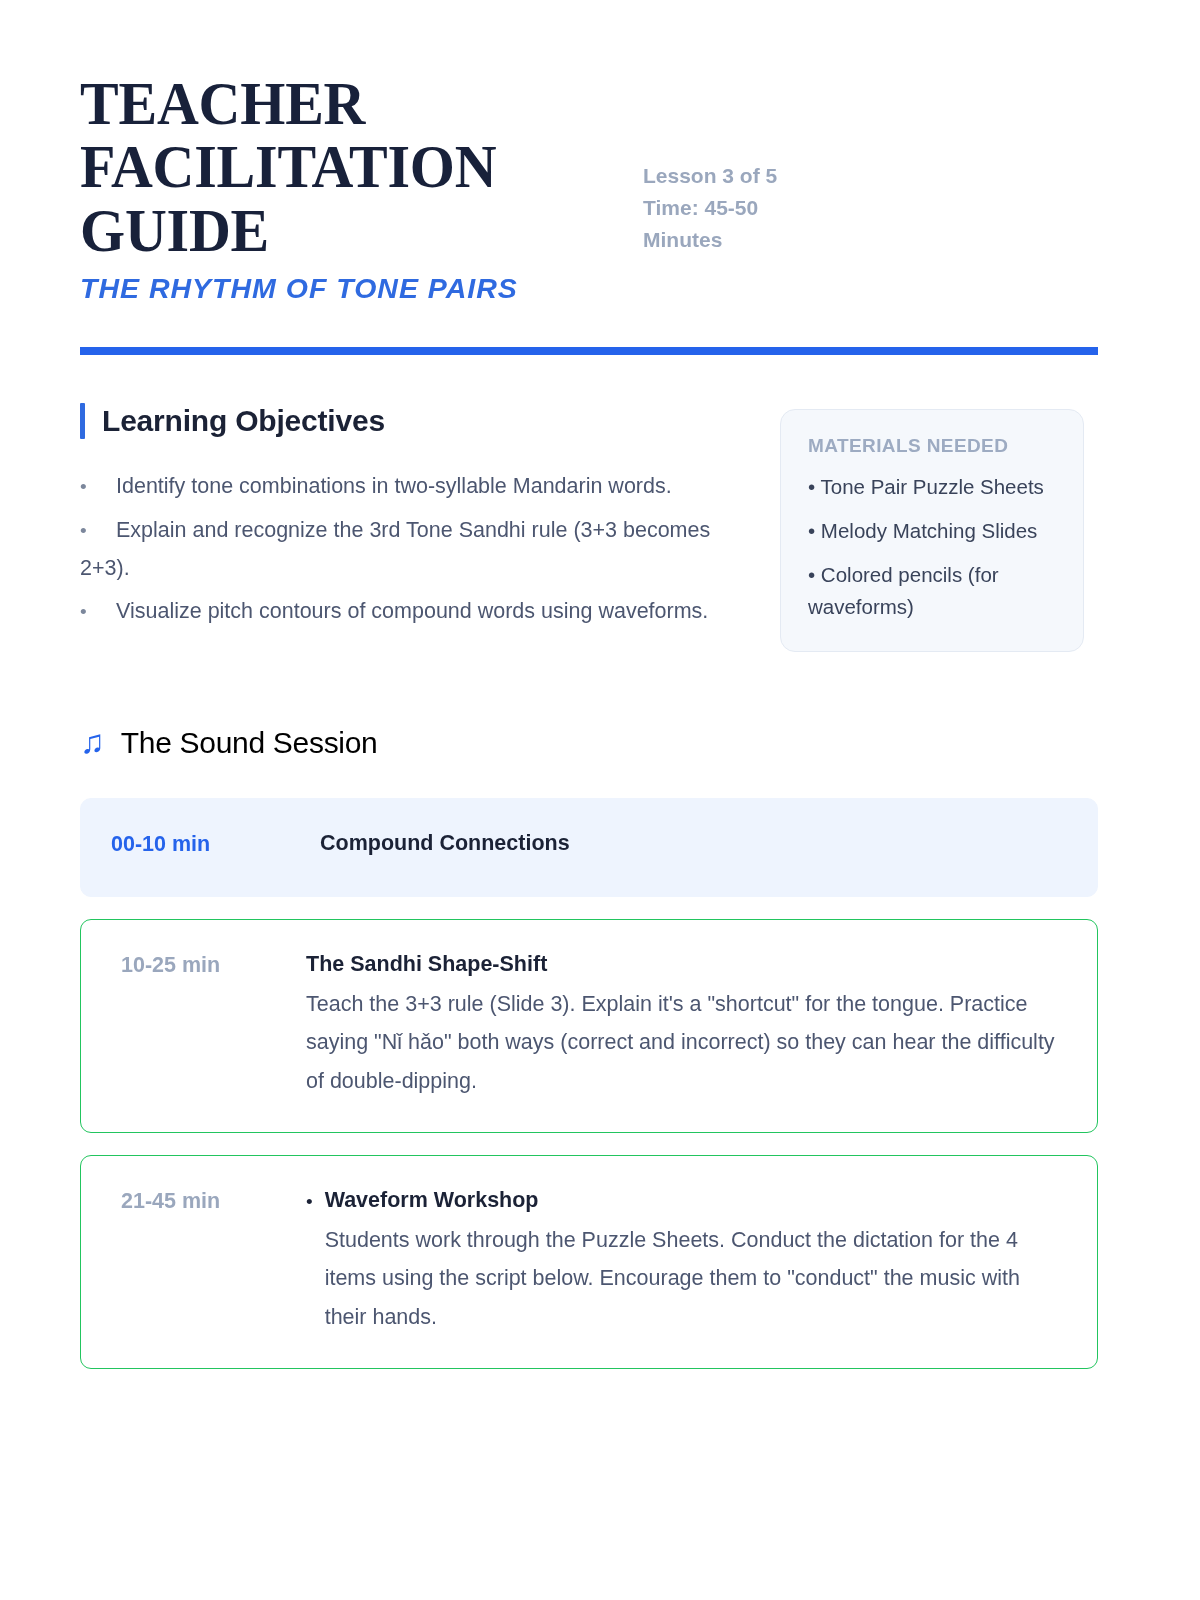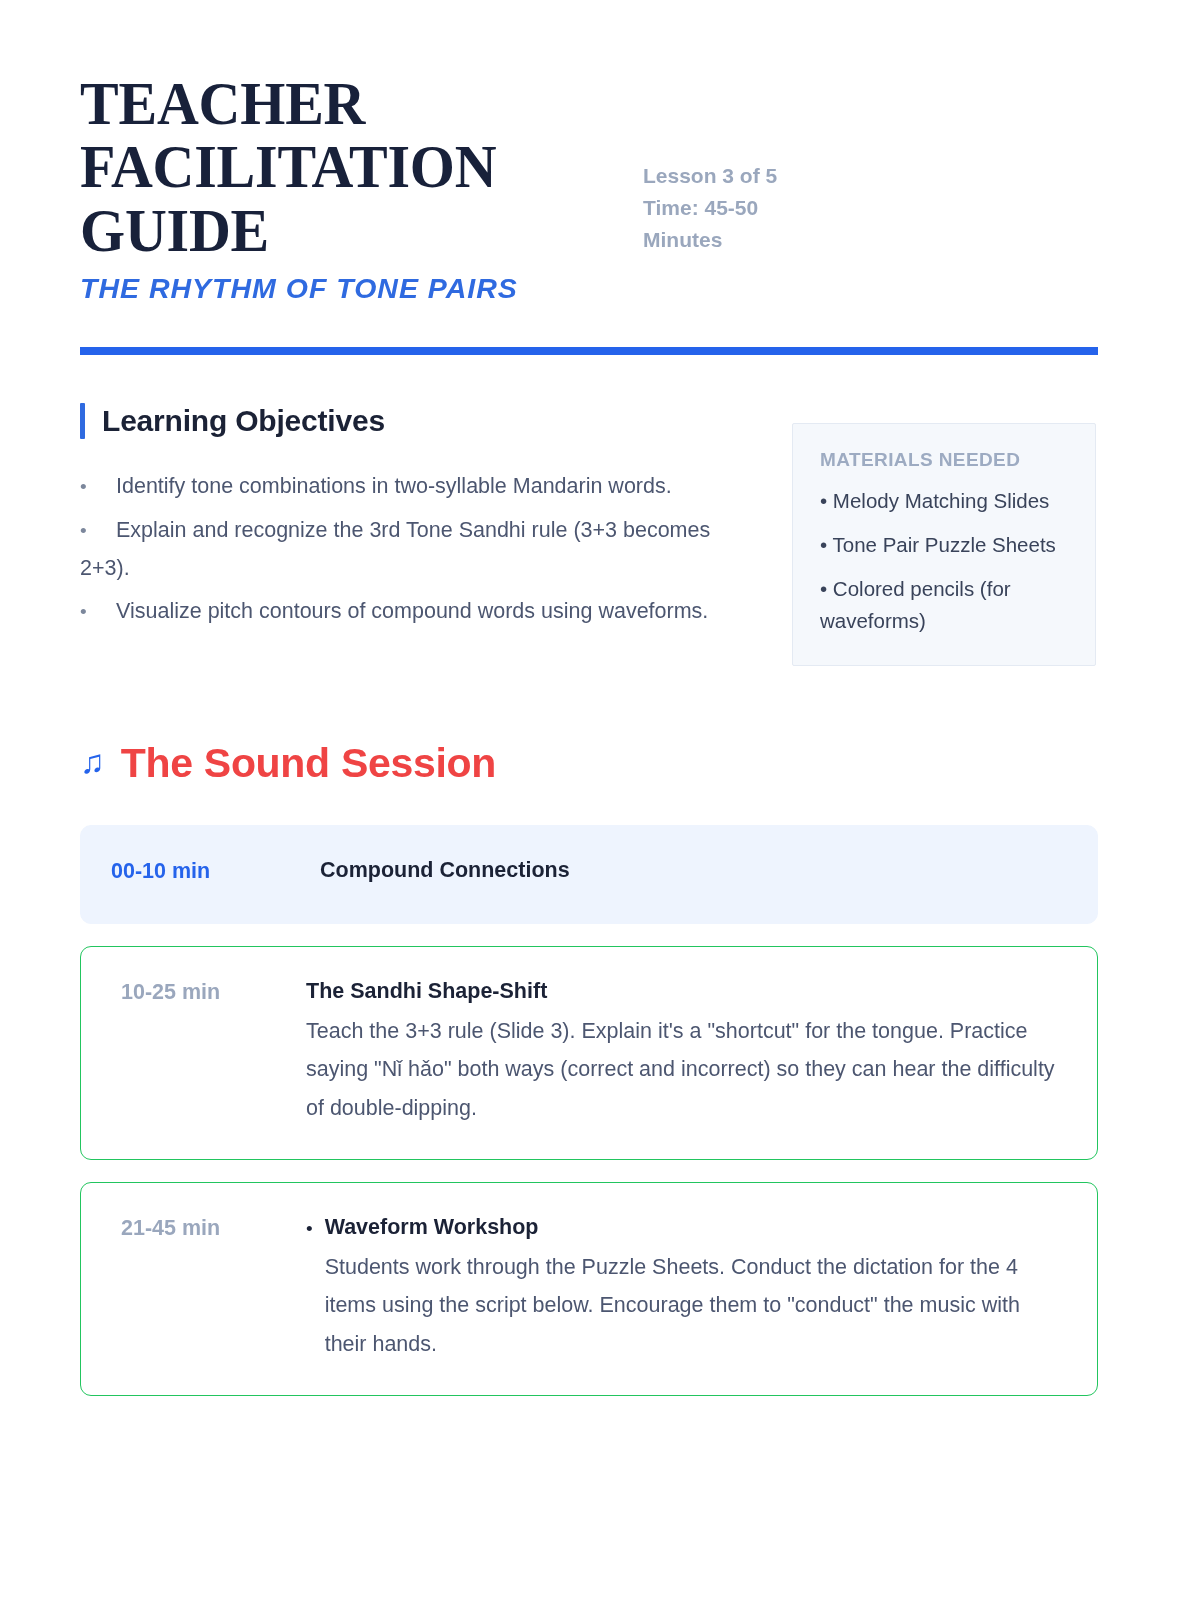--- a/index.html
+++ b/index.html
@@ -68,21 +68,21 @@
     height: 8px;
     background: #2563eb;
     margin: 42px 0 0 0;
     width: 1018px;
   }
 
   
   .two-col {
     display: flex;
     align-items: flex-start;
-    gap: 16px;
+    gap: 4px;
     margin-top: 48px;
   }
   .objectives { width: 680px; flex: 0 0 680px; }
   .obj-head {
     display: flex;
     align-items: center;
     gap: 17px;
     margin-bottom: 28px;
   }
   .accent-bar {
@@ -115,24 +115,24 @@
     color: #7c879c;
     font-size: 19px;
     display: inline-block;
     width: 36px;
   }
 
   .materials {
     flex: 0 0 304px;
     width: 304px;
     margin-left: 16px;
-    margin-top: 20px;
+    margin-top: 6px;
     background: #f5f8fc;
     border: 1px solid #e4eaf3;
-    border-radius: 2px;
+    border-radius: 15px;
     padding: 25px 22px 28px 27px;
   }
   .materials-title {
     font-size: 19px;
     font-weight: bold;
     letter-spacing: 0.4px;
     color: #9dabc2;
     margin: 0 0 14px 0;
   }
   .materials-list {
@@ -156,23 +156,23 @@
     margin: 74px 0 38px 0;
   }
   .note-icon {
     font-size: 33px;
     line-height: 1;
     color: #2563eb;
     display: inline-block;
     transform: translateY(-2px);
   }
   .section-title {
-    font-size: 41px;
-    font-weight: bold;
-    color: #ef4444;
+    font-size: 30px;
+    font-weight: normal;
+    color: #000000;
     letter-spacing: -0.3px;
     margin: 0;
   }
 
   
   .timeline { display: block; }
   .tl-item {
     display: flex;
     align-items: flex-start;
     border-radius: 11px;
@@ -252,22 +252,22 @@
       <ul class="obj-list">
         <li><span class="dot">•</span><span>Identify tone combinations in two-syllable Mandarin words.</span></li>
         <li><span class="dot">•</span><span>Explain and recognize the 3rd Tone Sandhi rule (3+3 becomes 2+3).</span></li>
         <li><span class="dot">•</span><span>Visualize pitch contours of compound words using waveforms.</span></li>
       </ul>
     </div>
 
     <div class="materials">
       <div class="materials-title">MATERIALS NEEDED</div>
       <ul class="materials-list">
+        <li>• Tone Pair Puzzle Sheets</li>
         <li>• Melody Matching Slides</li>
-        <li>• Tone Pair Puzzle Sheets</li>
         <li>• Colored pencils (for waveforms)</li>
       </ul>
     </div>
 
   </div>
 
   <div class="section-head">
     <span class="note-icon">♫</span>
     <h2 class="section-title">The Sound Session</h2>
   </div>

